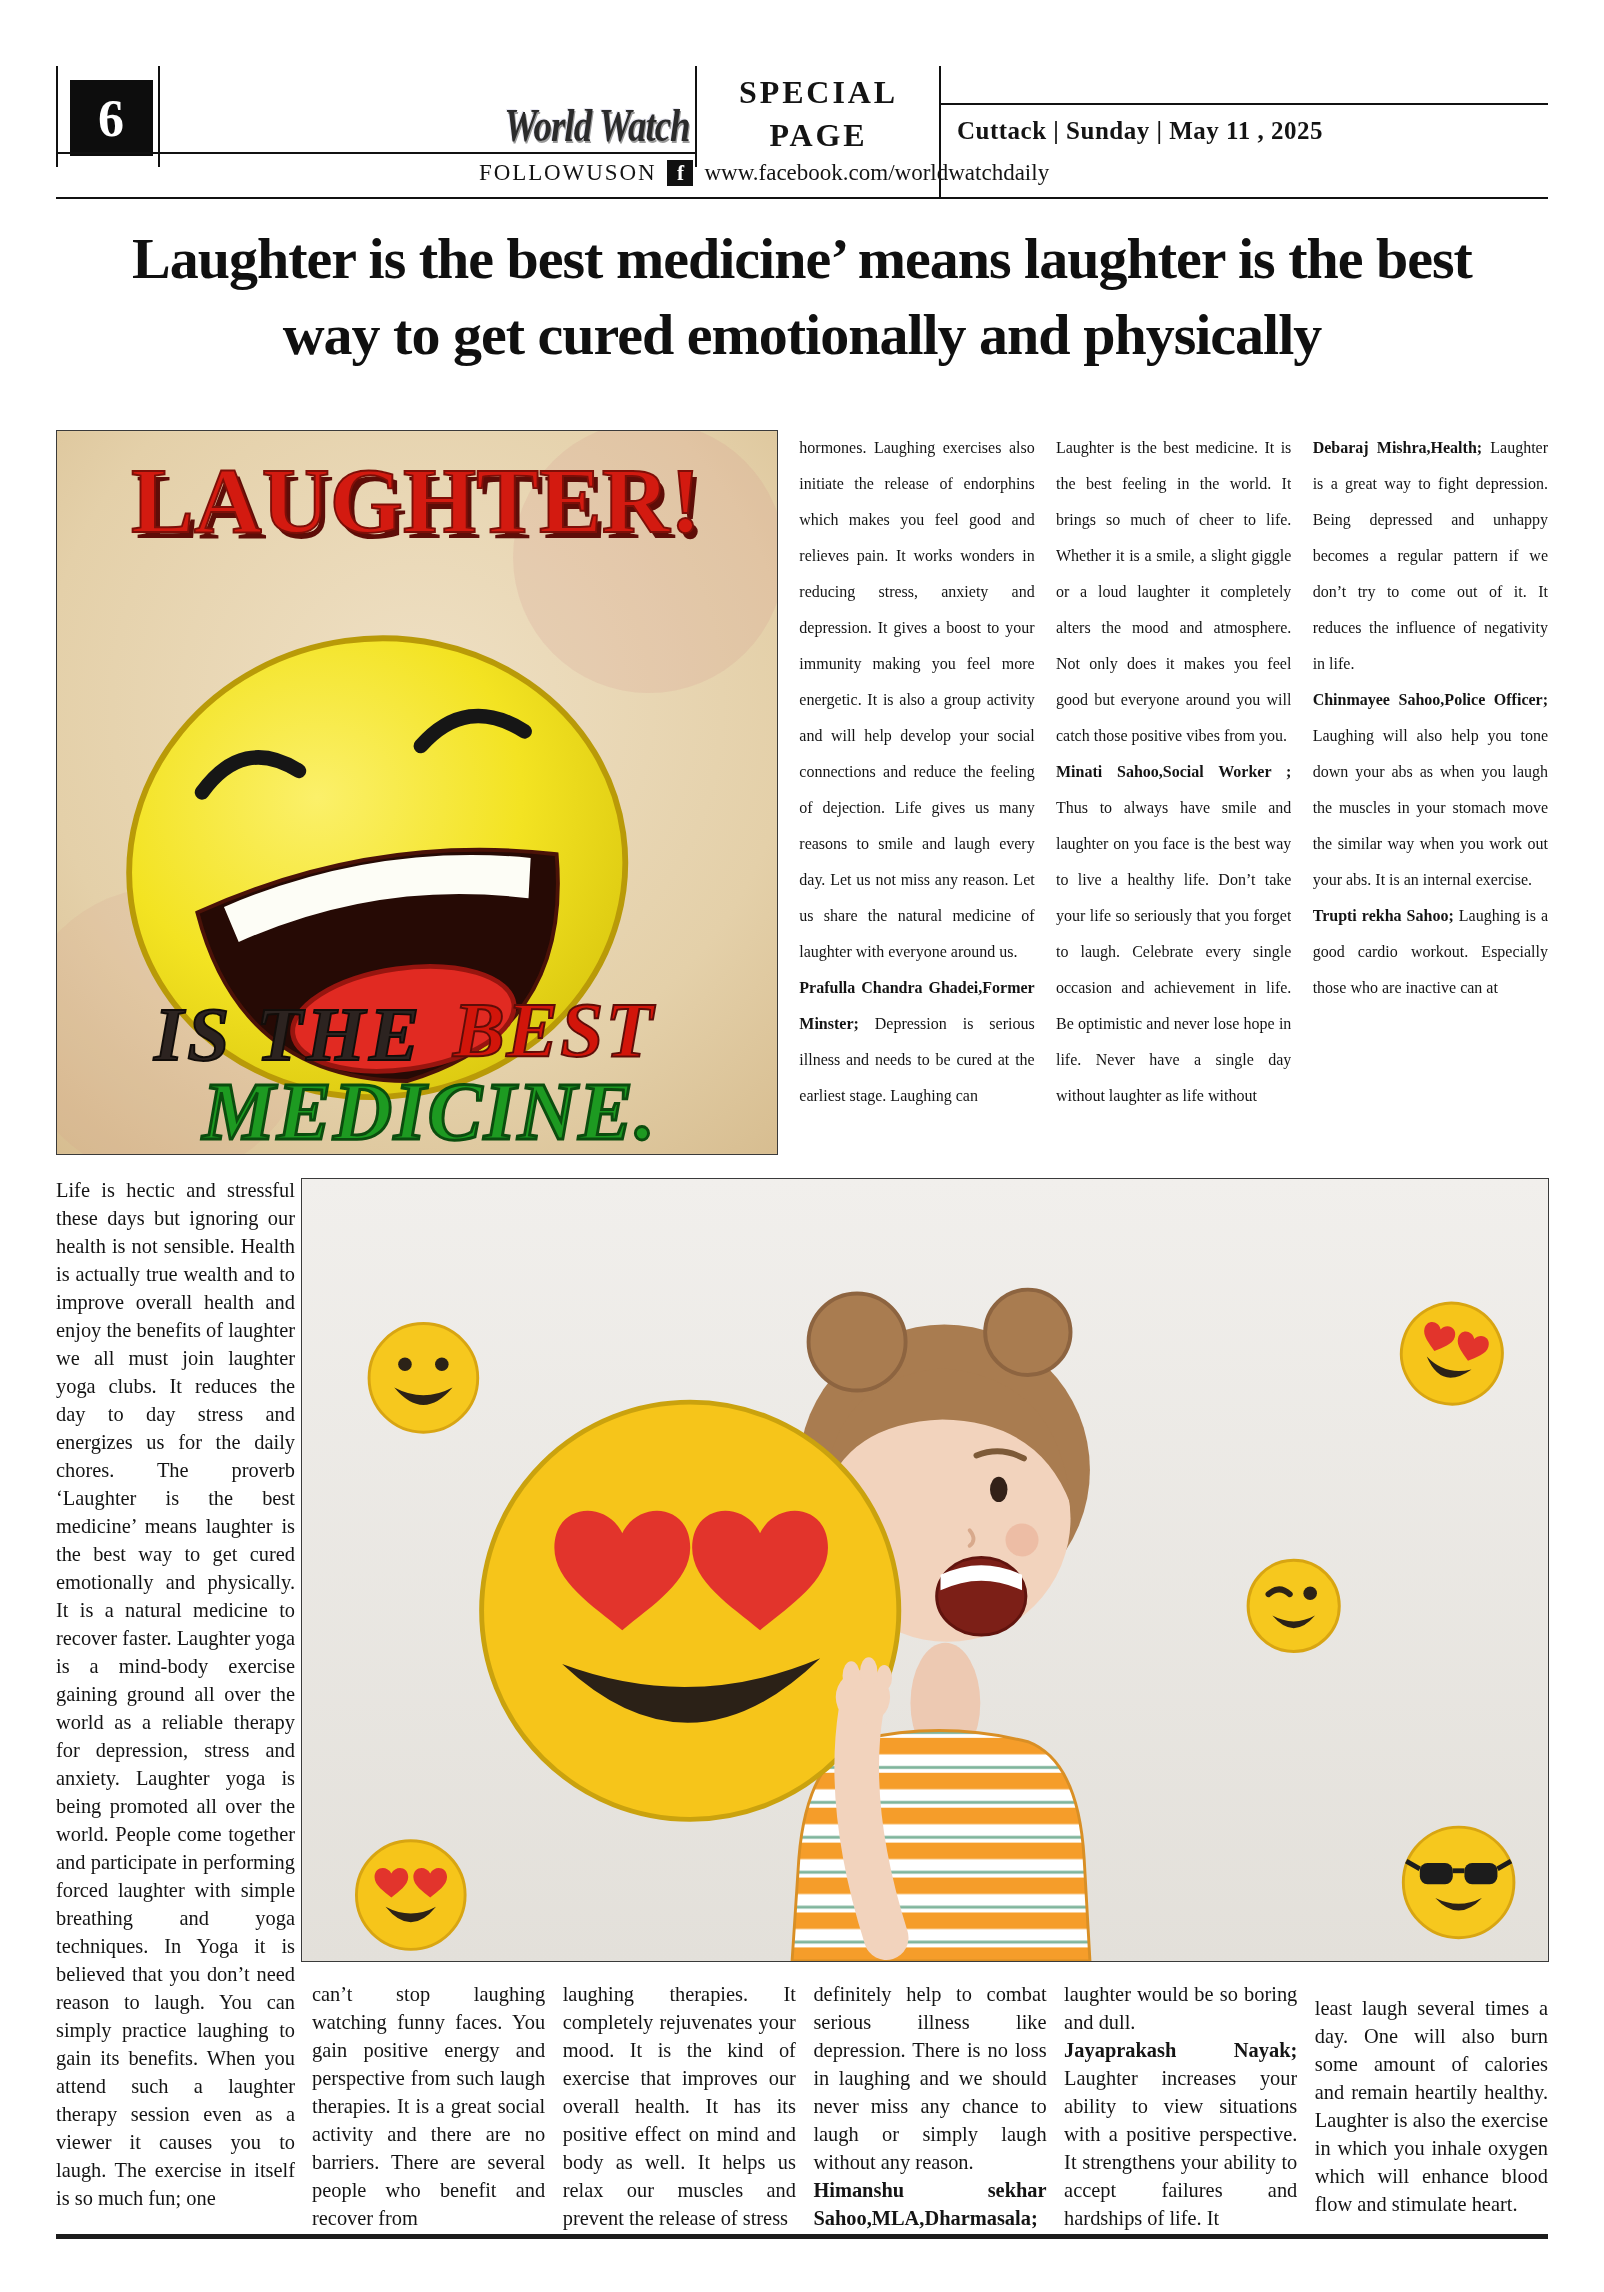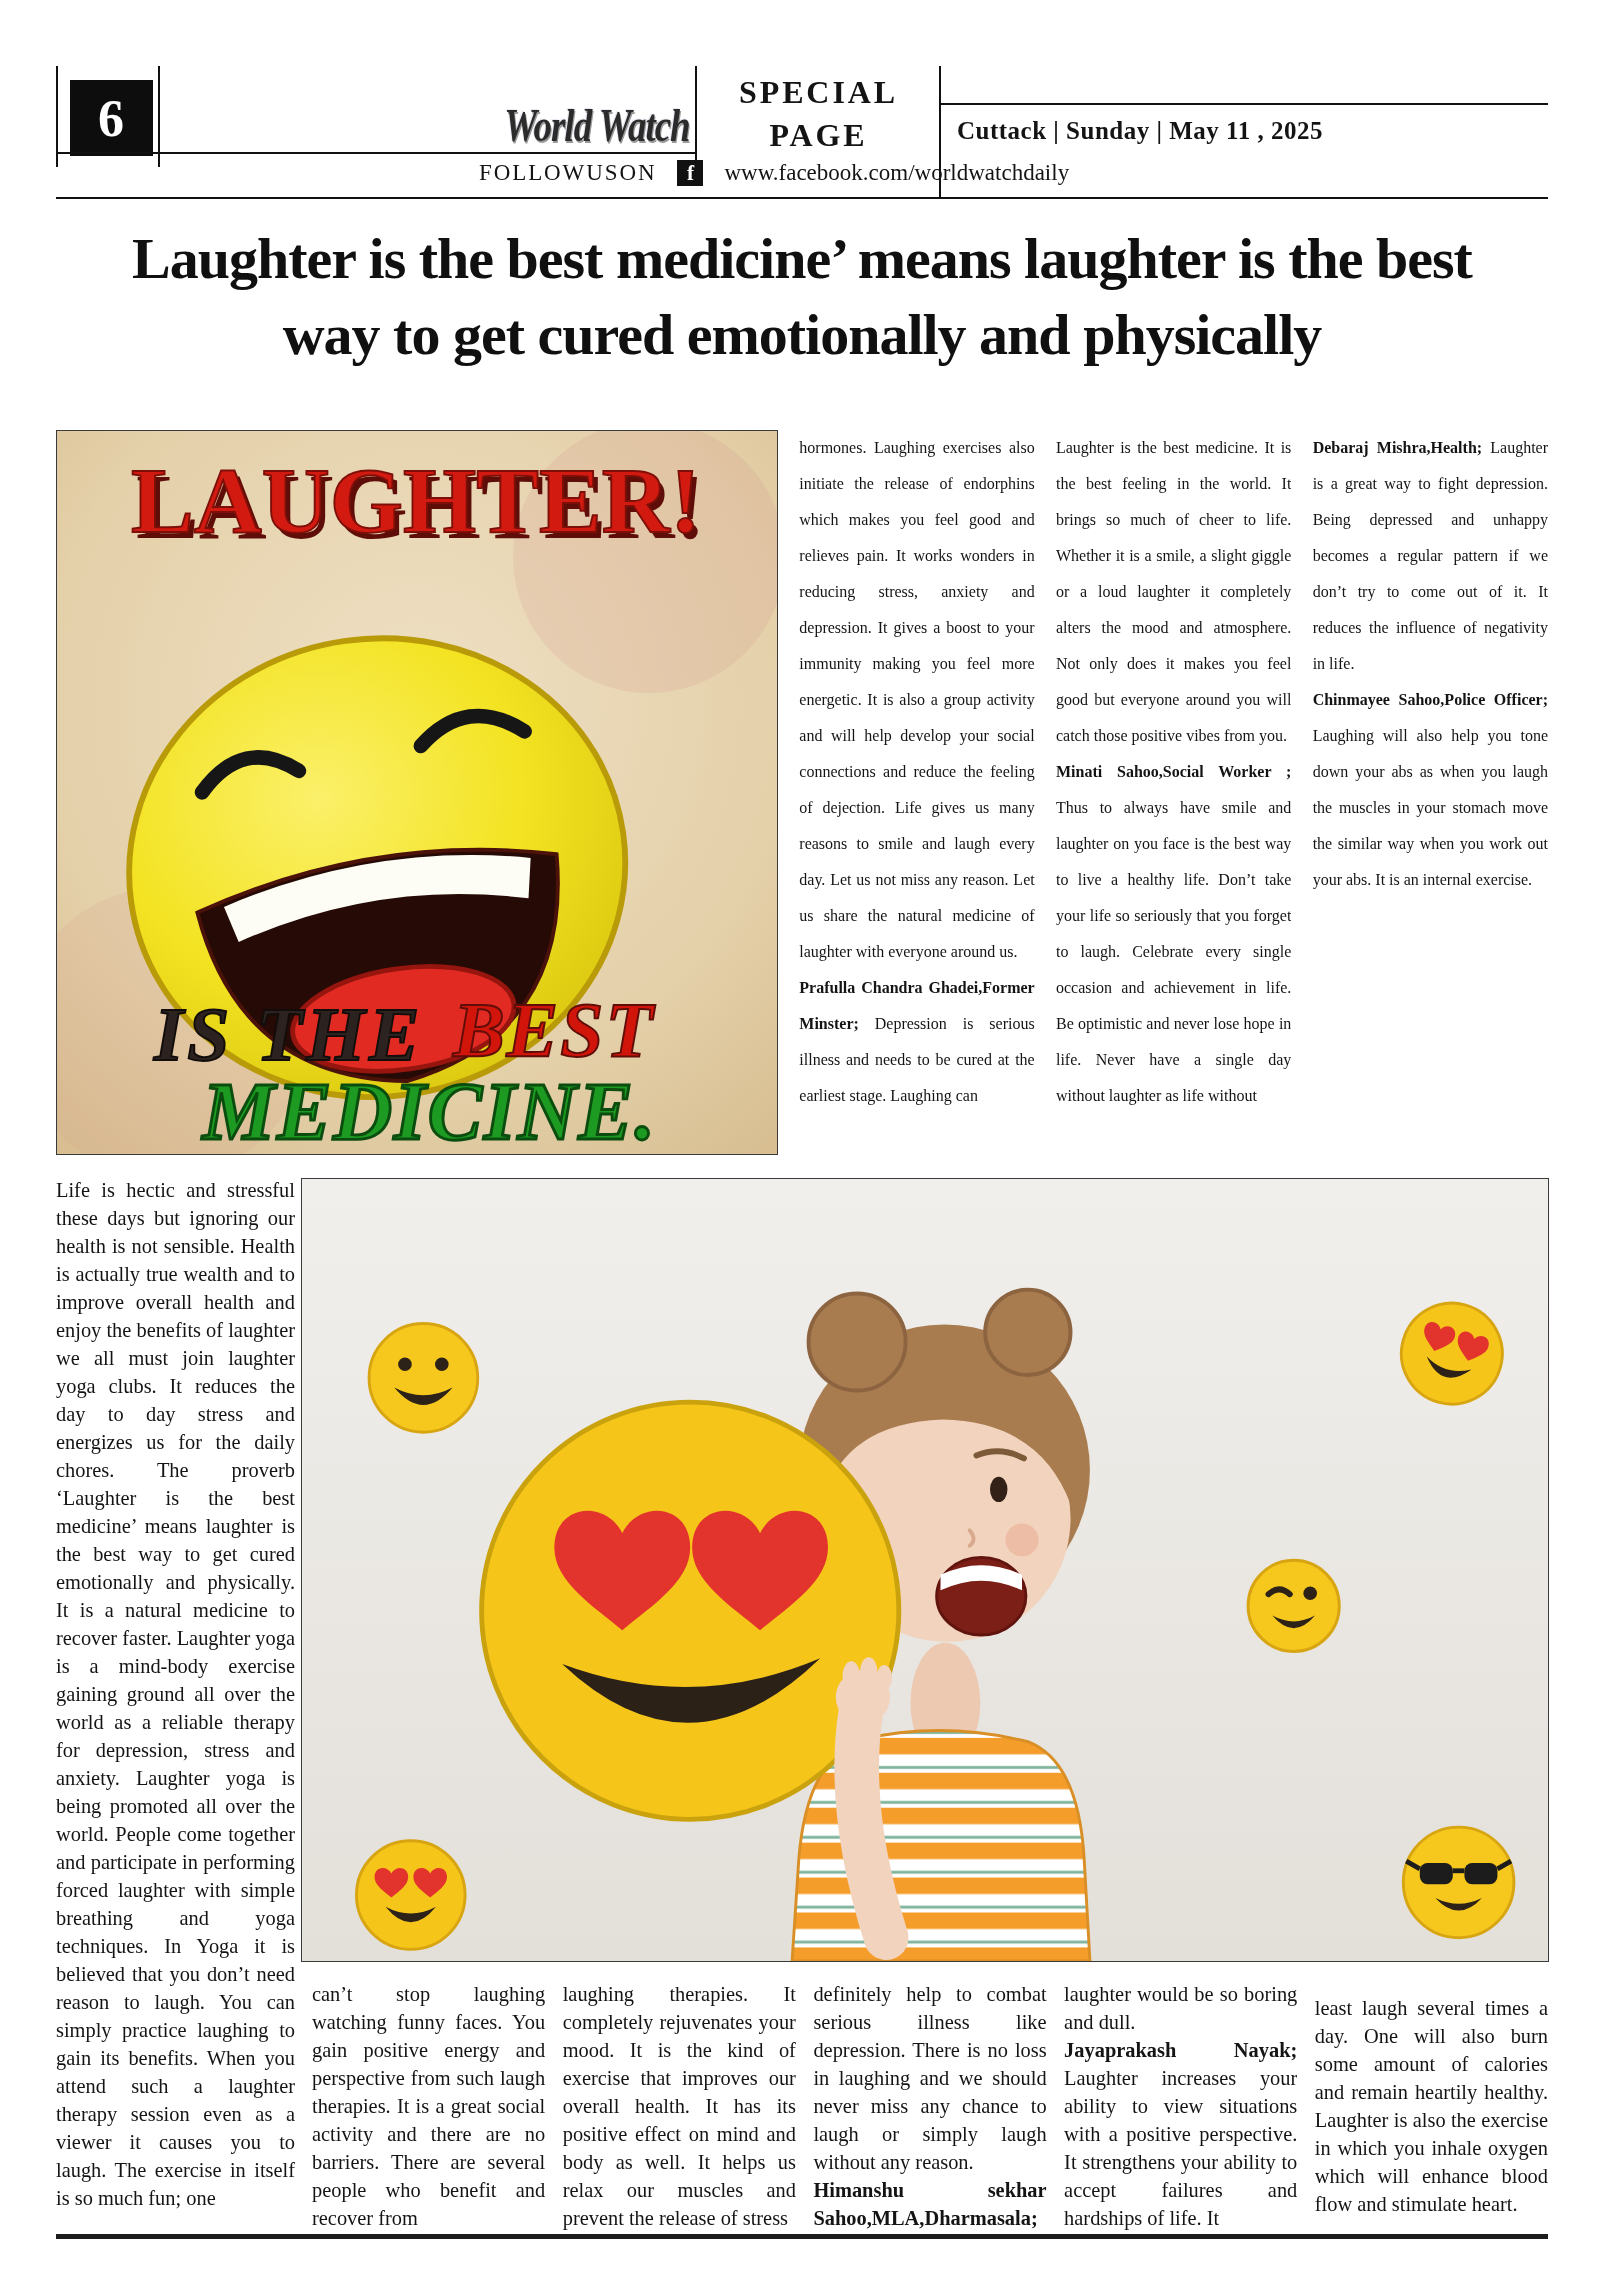--- a/index.html
+++ b/index.html
@@ -17,21 +17,21 @@
                display:flex;align-items:center;justify-content:center;}
   .pagenum-box span{color:#fff;font-size:52px;font-weight:bold;}
   .logo{position:absolute;left:444px;top:37px;width:194px;height:70px;display:flex;align-items:center;justify-content:center;
         font-size:37px;font-weight:bold;font-style:italic;letter-spacing:-1px;color:#2b2b2b;
         text-shadow:1px 1px 0 #9a9a9a, -1px -1px 0 #e8e8f2;transform:scaleY(1.25);}
   .section-label{position:absolute;left:652px;top:17.5px;width:221px;text-align:center;
                  font-size:32px;font-weight:bold;letter-spacing:2.9px;line-height:43px;}
   .date-rule{position:absolute;left:883px;right:0;top:50px;height:1.9px;background:#111;}
   .dateline{position:absolute;left:901px;top:64px;font-size:25px;font-weight:bold;letter-spacing:0.5px;}
   .logo-rule{position:absolute;left:0;top:99px;width:639px;height:1.9px;background:#111;}
-  .follow{position:absolute;left:423px;top:107px;width:737px;display:flex;align-items:center;gap:21px;
+  .follow{position:absolute;left:423px;top:107px;width:737px;display:flex;align-items:center;gap:11px;
           font-size:23px;}
   .follow-label{letter-spacing:1.9px;}
   .fb-icon{display:inline-flex;width:26px;height:26px;background:#111;color:#fff;align-items:center;
            justify-content:center;font-weight:bold;font-size:21.3px;}
   .header-bottom-rule{position:absolute;left:0;top:144px;width:100%;height:1.9px;background:#111;}
 
   
   .headline{position:absolute;left:56px;top:221px;width:1492px;text-align:center;
             font-size:58px;font-weight:bold;letter-spacing:-1px;line-height:76px;color:#101010;font-family:Liberation Serif, serif;}
   .headline div{white-space:nowrap;}
@@ -131,20 +131,21 @@
         <p>hormones. Laughing exercises also initiate the release of endorphins which makes you feel good and relieves pain. It works wonders in reducing stress, anxiety and depression. It gives a boost to your immunity making you feel more energetic. It is also a group activity and will help develop your social connections and reduce the feeling of dejection. Life gives us many reasons to smile and laugh every day. Let us not miss any reason. Let us share the natural medicine of laughter with everyone around us.</p>
         <p><strong>Prafulla Chandra Ghadei,Former Minster; </strong>Depression is serious illness and needs to be cured at the earliest stage. Laughing can</p>
       </div>
     <div class="col">
         <p>Laughter is the best medicine. It is the best feeling in the world. It brings so much of cheer to life. Whether it is a smile, a slight giggle or a loud laughter it completely alters the mood and atmosphere. Not only does it makes you feel good but everyone around you will catch those positive vibes from you.</p>
         <p><strong>Minati Sahoo,Social Worker ; </strong>Thus to always have smile and laughter on you face is the best way to live a healthy life. Don’t take your life so seriously that you forget to laugh. Celebrate every single occasion and achievement in life. Be optimistic and never lose hope in life. Never have a single day without laughter as life without</p>
       </div>
     <div class="col">
         <p><strong>Debaraj Mishra,Health; </strong>Laughter is a great way to fight depression. Being depressed and unhappy becomes a regular pattern if we don’t try to come out of it. It reduces the influence of negativity in life.</p>
         <p><strong>Chinmayee Sahoo,Police Officer; </strong>Laughing will also help you tone down your abs as when you laugh the muscles in your stomach move the similar way when you work out your abs. It is an internal exercise.</p>
+        <p><strong>Trupti rekha Sahoo; </strong>Laughing is a good cardio workout. Especially those who are inactive can at</p>
       </div>
   </section>
 
   <section class="middle">
     <div class="leftcol">
         <p>Life is hectic and stressful these days but ignoring our health is not sensible. Health is actually true wealth and to improve overall health and enjoy the benefits of laughter we all must join laughter yoga clubs. It reduces the day to day stress and energizes us for the daily chores. The proverb ‘Laughter is the best medicine’ means laughter is the best way to get cured emotionally and physically. It is a natural medicine to recover faster. Laughter yoga is a mind-body exercise gaining ground all over the world as a reliable therapy for depression, stress and anxiety. Laughter yoga is being promoted all over the world. People come together and participate in performing forced laughter with simple breathing and yoga techniques. In Yoga it is believed that you don’t need reason to laugh. You can simply practice laughing to gain its benefits. When you attend such a laughter therapy session even as a viewer it causes you to laugh. The exercise in itself is so much fun; one</p>
       </div>
 
     <svg class="photo" viewBox="0 0 1284 806" xmlns="http://www.w3.org/2000/svg">
       <defs>

